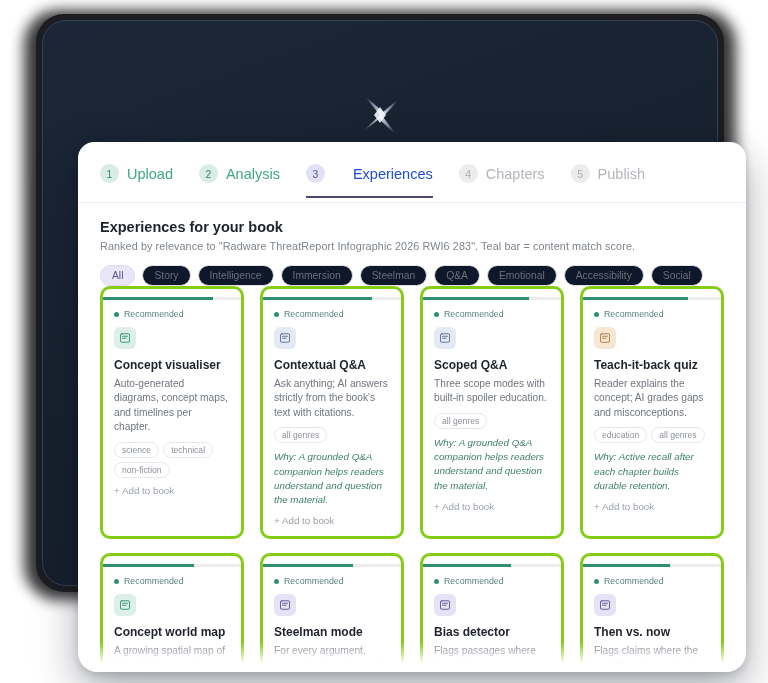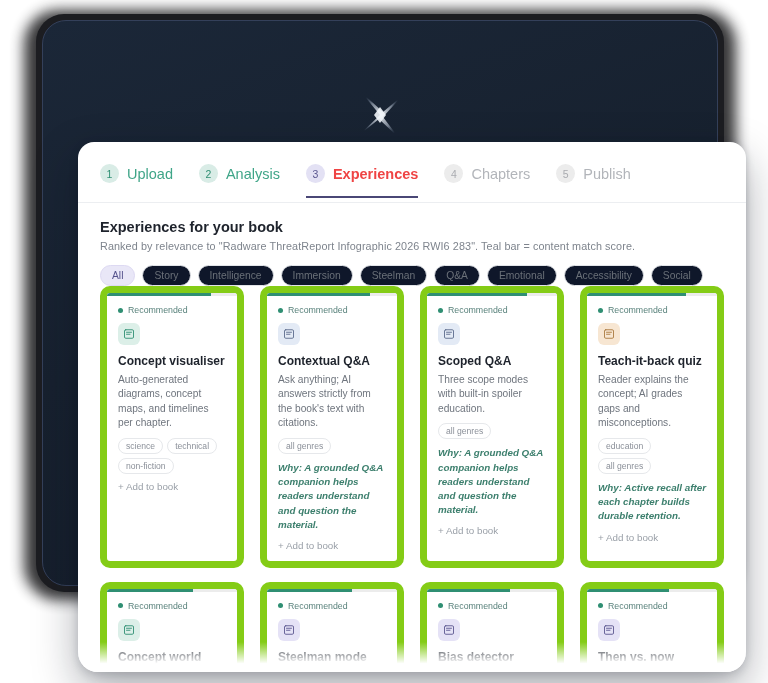--- a/index.html
+++ b/index.html
@@ -116,21 +116,21 @@
     display: flex;
     align-items: center;
     justify-content: center;
     font-size: 10.5px;
     flex: 0 0 auto;
   }
   .step.done .step-num { background: #d9ece6; color: #2f8f73; }
   .step.done .step-label { color: #3fa588; }
 
   .step.current .step-num { background: #e3e1f4; color: #5b5790; }
-  .step.current .step-label { color: #ef4444; font-weight: bold; }
+  .step.current .step-label { color: #1d4ed8; font-weight: normal; margin-left: 20px; }
   .step.current { border-bottom-color: #4a4776; }
 
   .step.todo .step-num { background: #ececec; color: #a9abb0; }
   .step.todo .step-label { color: #b2b5ba; }
 
   
   #panel-body { padding: 16px 22px 0 22px; }
 
   #page-title {
     font-size: 14.5px;
@@ -168,25 +168,25 @@
   }
 
   
   #card-grid {
     display: grid;
     grid-template-columns: repeat(4, 1fr);
     gap: 14px 16px;
   }
 
   .xcard {
-    border: 7px solid #84cc16;
+    border: 3px solid #84cc16;
     border-radius: 10px;
     background: #ffffff;
     overflow: hidden;
-    padding: 0 0 10px 0;
+    padding: 8px 0 10px 0;
     cursor: pointer;
   }
 
   .score-track {
     height: 3px;
     background: #ececec;
     width: 100%;
   }
   .score-fill {
     height: 3px;
@@ -252,21 +252,20 @@
     color: #8b9099;
     white-space: nowrap;
   }
 
   .card-why {
     font-size: 9.8px;
     font-style: italic;
     color: #3c7f6d;
     line-height: 1.45;
     margin: 0 0 8px 0;
-    font-weight: bold;
   }
 
   .add-btn {
     font-size: 9.8px;
     color: #9aa0a8;
     cursor: pointer;
   }
 </style>
 </head>
 <body>

